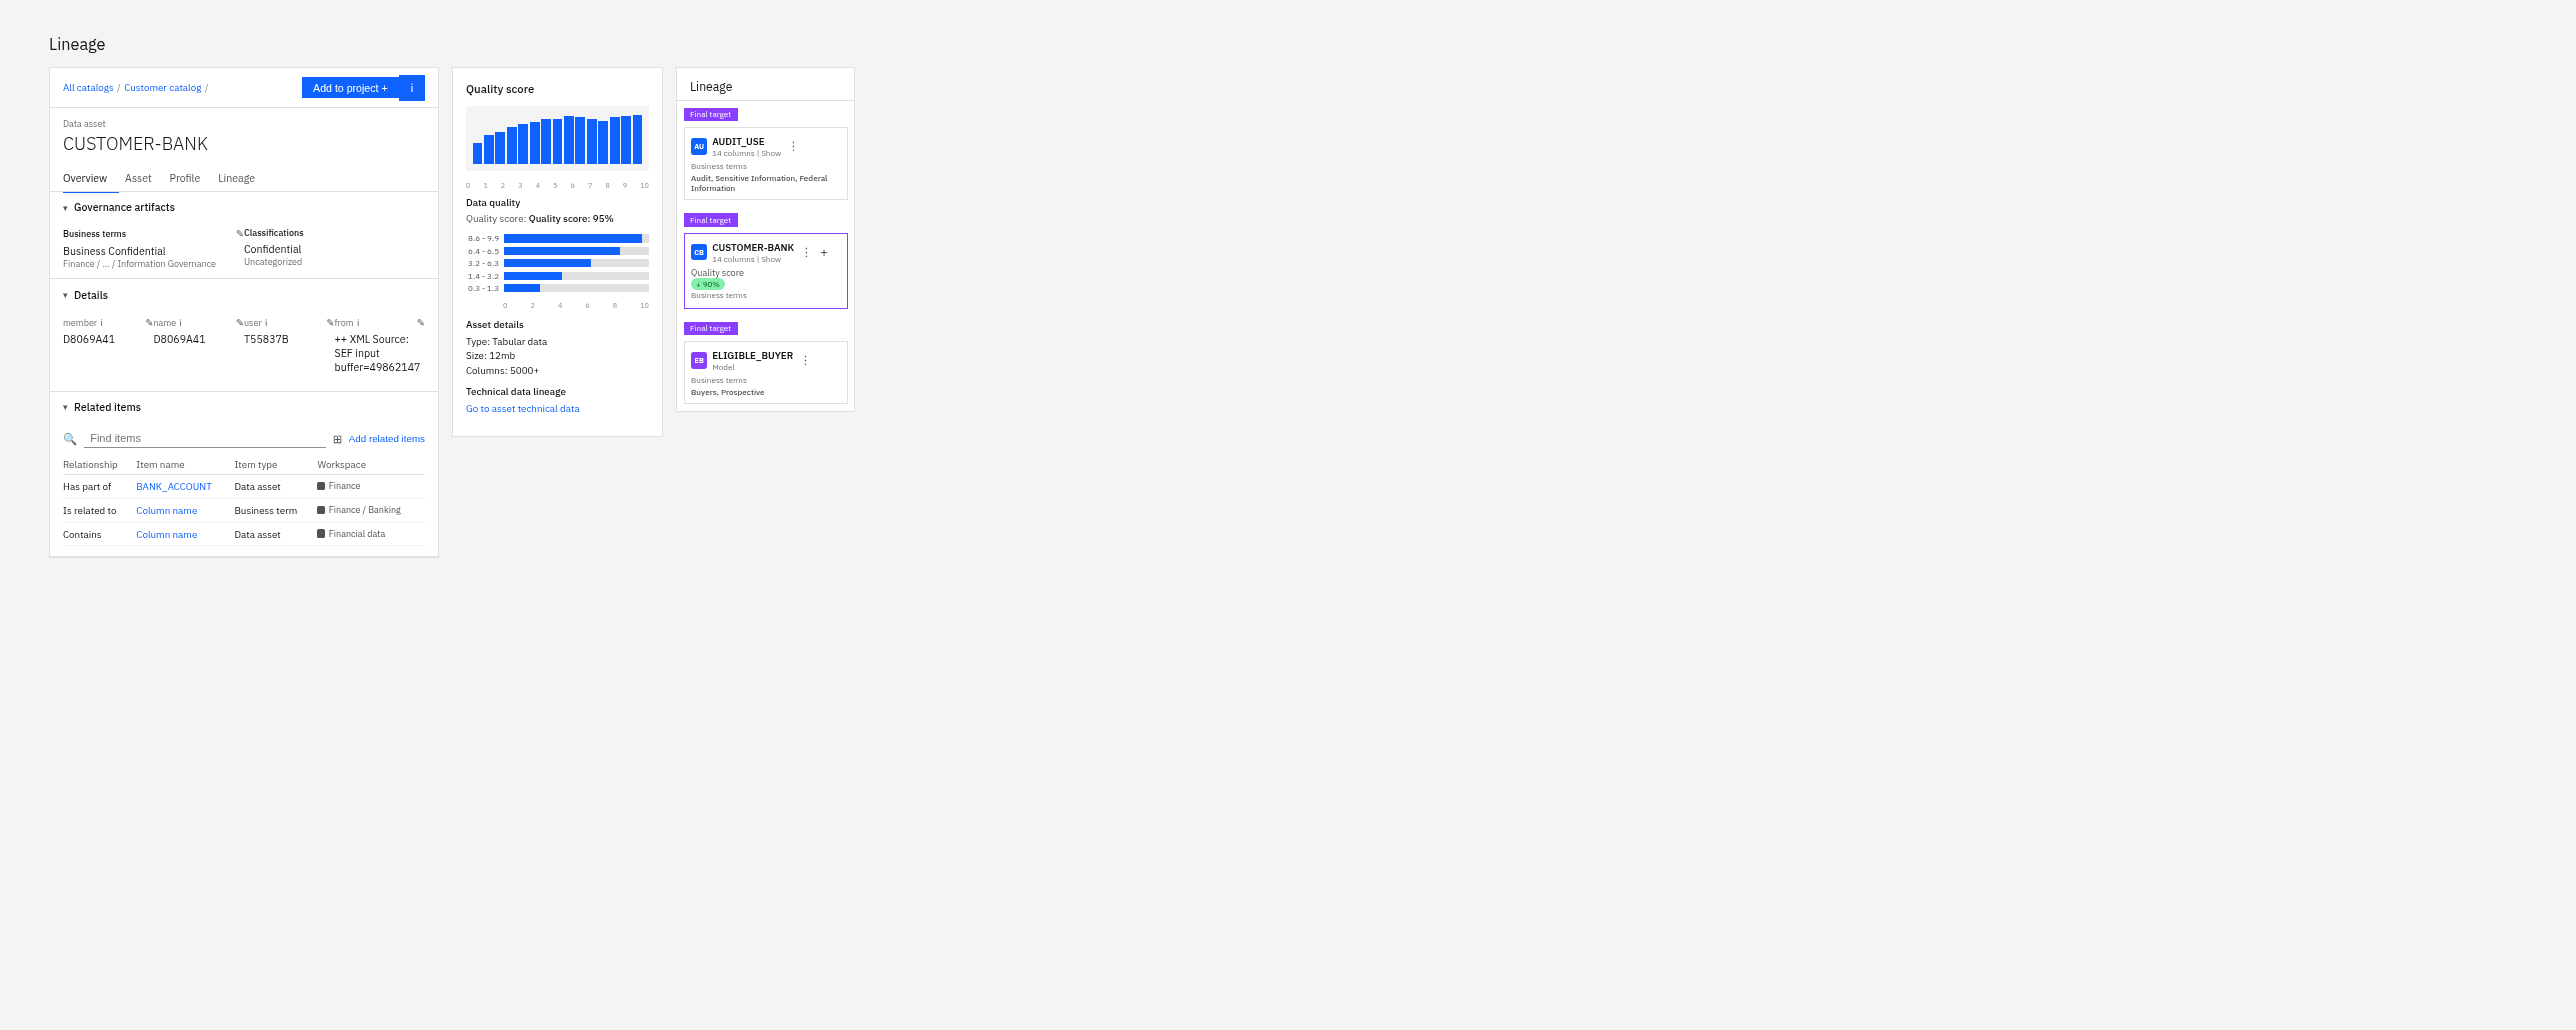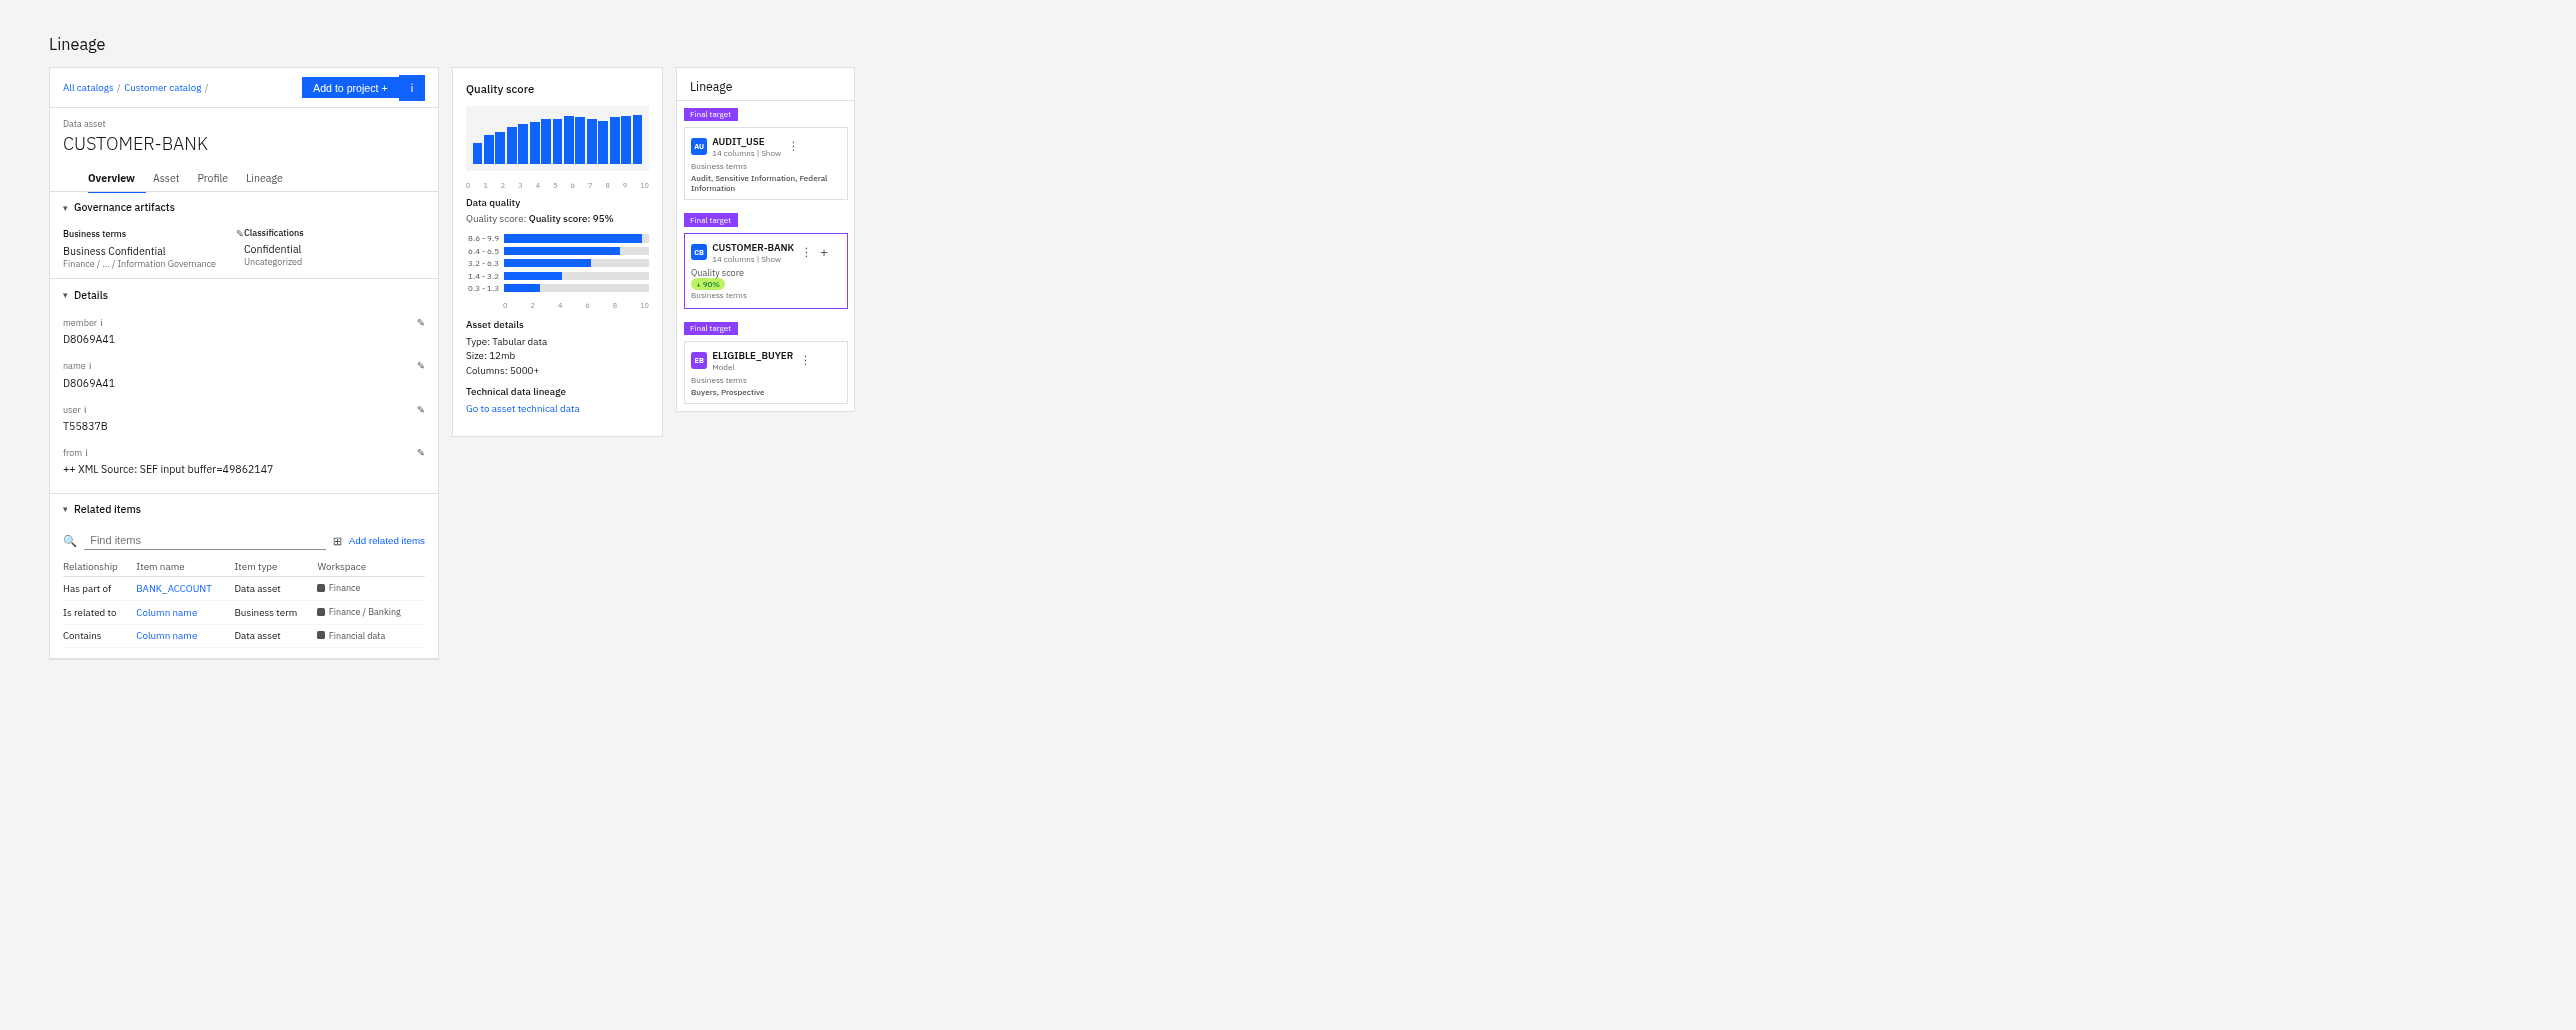--- a/index.html
+++ b/index.html
@@ -106,22 +106,21 @@
       font-size: 10.6px;
       color: #525252;
       cursor: pointer;
       margin-right: 6.5px;
       border-bottom: 1.6px solid transparent;
       margin-bottom: -1.6px;
     }
     .tab.active {
       color: #161616;
       border-bottom: 1.6px solid #0f62fe;
-      font-weight: 700;
-      margin-left: 25px;
+      font-weight: 400;
     }
     .section {
       border-bottom: 0.8px solid #e0e0e0;
     }
     .section-header {
       display: flex;
       align-items: center;
       padding: 8.1px 13px;
       cursor: pointer;
       font-size: 10.6px;
@@ -131,21 +130,21 @@
     .section-chevron {
       margin-right: 6.5px;
       font-size: 9px;
       color: #525252;
     }
     .section-body {
       padding: 0 13px 9.8px 13px;
     }
     .two-col {
       display: grid;
-      grid-template-columns: 1fr;
+      grid-template-columns: 1fr 1fr 1fr 1fr;
       gap: 0;
     }
     .field-group {
       padding: 6.5px 0;
     }
     .field-label {
       font-size: 9px;
       color: #6f6f6f;
       display: flex;
       align-items: center;
@@ -397,21 +396,21 @@
       color: #6f6f6f;
       margin-bottom: 1.6px;
     }
     .lineage-node-tags {
       font-size: 8.1px;
       color: #525252;
       font-weight: 500;
     }
     .lineage-node-badge {
       display: inline-block;
-      background: #bef264;
+      background: #86efac;
       color: #198038;
       border-radius: 8.1px;
       padding: 0.8px 4.9px;
       font-size: 8.1px;
       font-weight: 500;
     }
     .node-overflow-btn {
       background: none;
       border: none;
       cursor: pointer;

